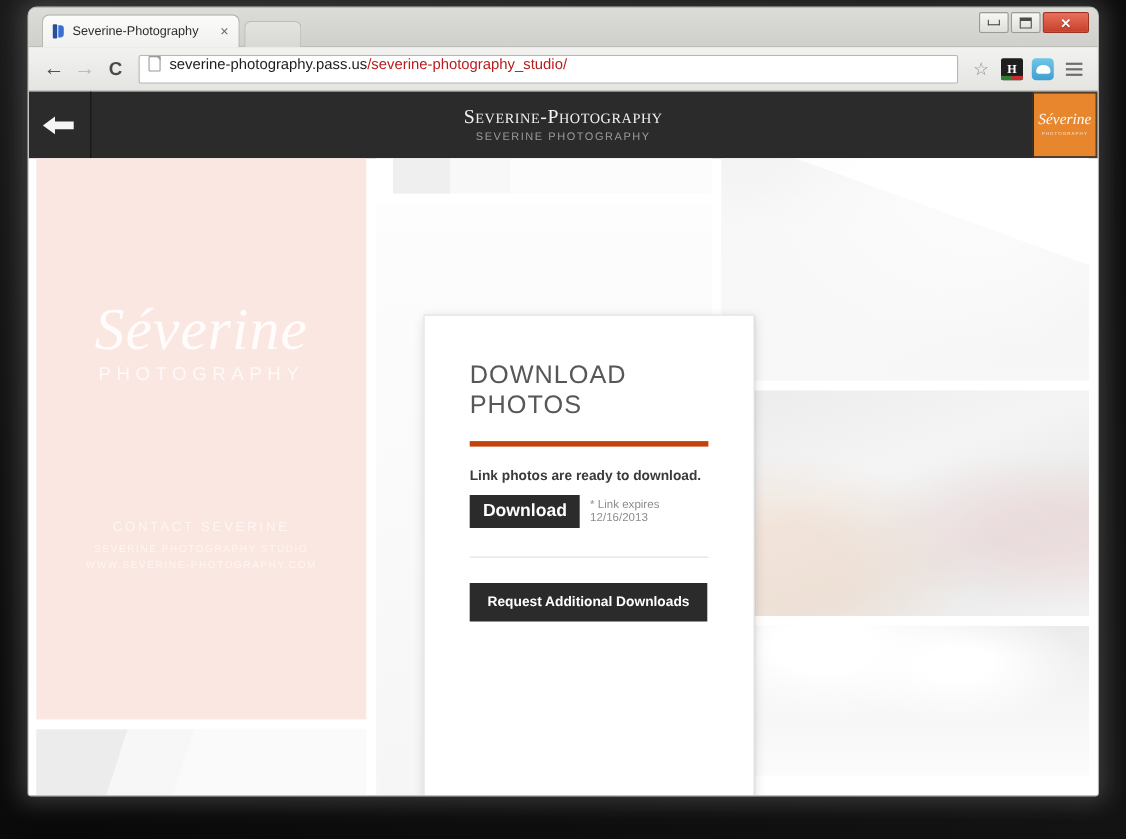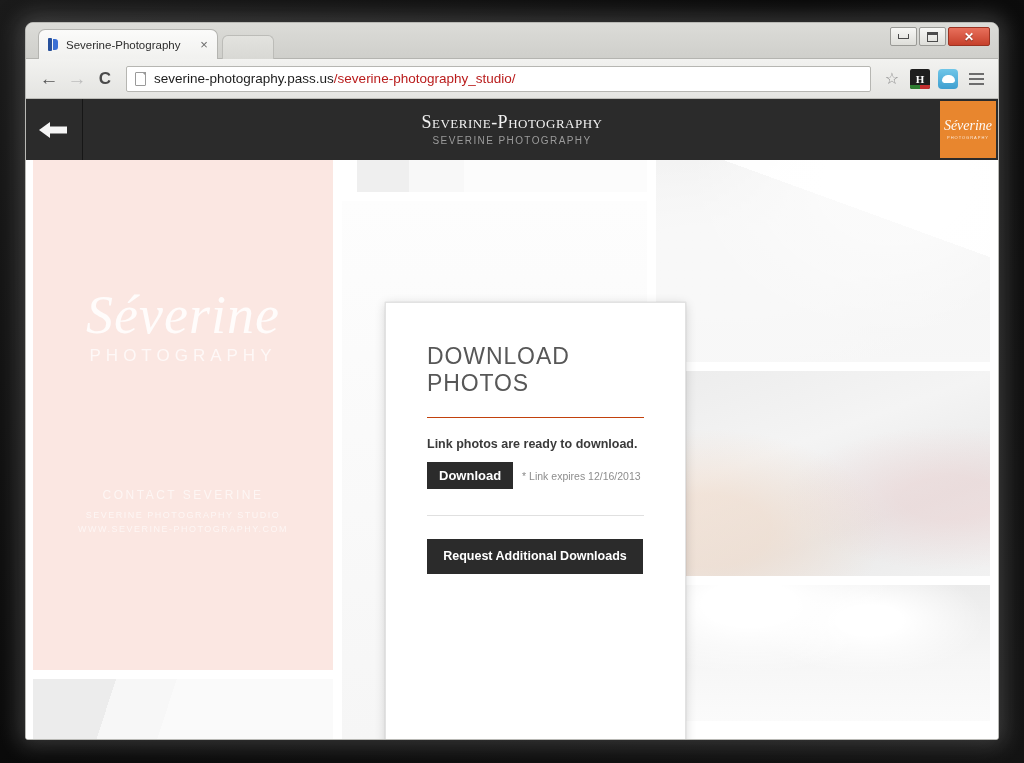--- a/index.html
+++ b/index.html
@@ -17,21 +17,21 @@
 
   
   #desktop {
     position: absolute; inset: 0;
     background: linear-gradient(135deg, #1b1b1b 0%, #0a0a0a 45%, #141414 100%);
   }
 
   
   #browser-window {
     position: absolute;
-    left: 25px; top: 22px;
+    left: 25px; top: 6px;
     width: 974px; height: 718px;
     background: #e7e7e4;
     border-radius: 8px 8px 3px 3px;
     box-shadow: 0 0 22px 6px rgba(255,255,255,0.20),
                 0 6px 30px rgba(0,0,0,0.5);
     overflow: hidden;
     border: 1px solid #b9b9b5;
   }
 
   
@@ -134,21 +134,21 @@
   }
   .navbtn.disabled { color: #bcbcbc; }
   .navbtn.reload { font-size: 17px; font-weight: bold; color: #4a4a4a; }
   .omnibox {
     flex: 1 1 auto;
     height: 26px;
     margin: 0 6px 0 7px;
     background: #fff;
     border: 1px solid #b6b6b2;
     border-radius: 2px;
-    display: flex; align-items: center;
+    display: flex; 
     padding: 0 8px;
     font-size: 13.5px;
     overflow: hidden;
   }
   .page-icon {
     width: 11px; height: 14px;
     margin-right: 8px; flex: 0 0 auto;
     background: #fff;
     border: 1px solid #9a9a9a;
     border-radius: 1px 3px 1px 1px;
@@ -363,21 +363,21 @@
     box-shadow: 0 2px 10px rgba(0,0,0,0.16), 0 0 1px rgba(0,0,0,.2);
     padding: 40px 41px 0 41px;
   }
   .dl-title {
     font-size: 23px;
     font-weight: normal;
     color: #575757;
     letter-spacing: .9px;
     margin: 0;
     padding-bottom: 20px;
-    border-bottom: 1px solid #c2410c;
+    border-bottom: 5px solid #c2410c;
     font-family: "Liberation Sans", sans-serif;
   }
   .dl-ready {
     margin: 19px 0 11px 0;
     font-size: 12.5px;
     font-weight: bold;
     color: #3a3a3a;
   }
   .dl-filefield {
     width: 216px; height: 23px;
@@ -389,21 +389,21 @@
     display: flex; align-items: center;
     font-family: "Liberation Sans", sans-serif;
   }
   .dl-row {
     display: flex; align-items: center;
     margin-top: 6px;
   }
   .dl-btn {
     background: #2b2b2b;
     color: #ffffff;
-    font-size: 13px;
+    font-size: 16px;
     font-weight: bold;
     border: none;
     padding: 7px 12px;
     line-height: 1;
     font-family: "Liberation Sans", sans-serif;
     cursor: pointer;
   }
   .dl-expires {
     margin-left: 9px;
     font-size: 10.5px;

